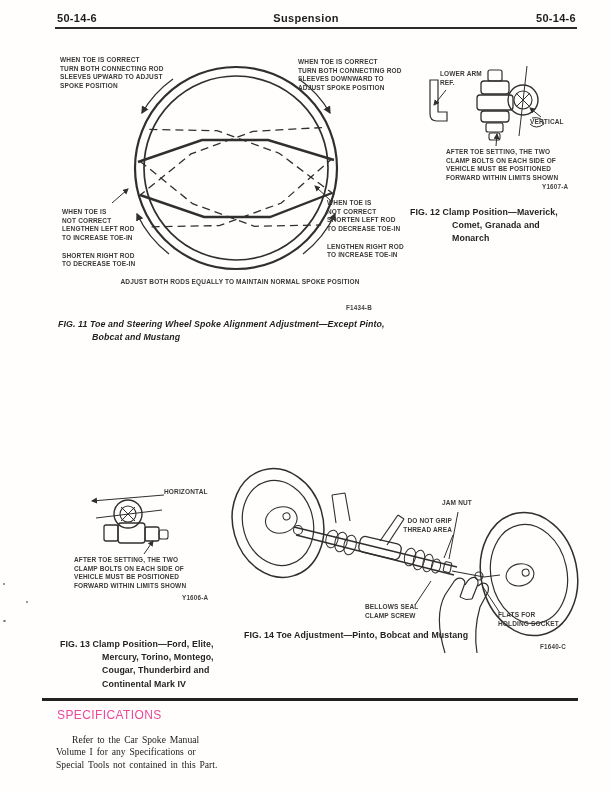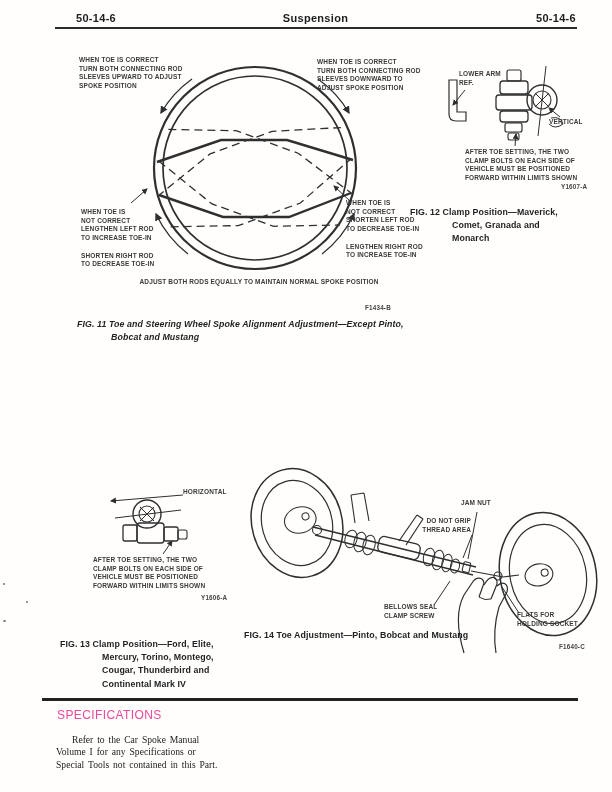--- a/index.html
+++ b/index.html
@@ -1,18 +1,18 @@
 <!DOCTYPE html>
 <html><head>
 <meta charset="utf-8">
 <style>
   html,body{margin:0;padding:0;}
   body{width:612px;height:792px;background:#ffffff;font-family:"Liberation Sans",sans-serif;color:#222;position:relative;overflow:hidden;}
   .page{position:absolute;inset:0;background:#fffefd;}
-  .abs{position:absolute;margin-left:19px;}
+  .abs{position:absolute;}
   
   .hdr{font-size:11px;font-weight:bold;letter-spacing:.3px;color:#1d1d1d;}
   .hdr-rule{position:absolute;left:55px;top:27px;width:522px;height:2.4px;background:#2a2a2a;}
   
   .ann{position:absolute;font-size:6.5px;line-height:1.34;font-weight:600;letter-spacing:.15px;color:#3a3a3a;white-space:pre-line;}
   .code{position:absolute;font-size:6.3px;font-weight:600;color:#444;letter-spacing:.2px;}
   
   .cap{position:absolute;font-size:8.8px;font-weight:bold;line-height:1.5;letter-spacing:.1px;color:#1f1f1f;white-space:pre-line;}
   .hang34{padding-left:34px;text-indent:-34px;font-style:italic;}
   .hang42{padding-left:42px;text-indent:-42px;}

